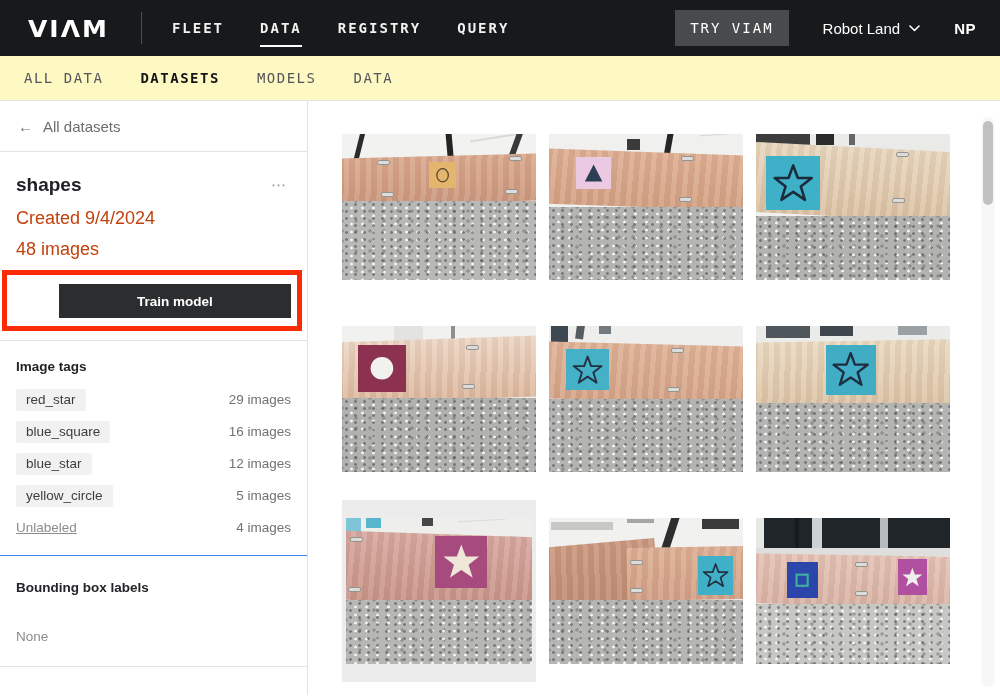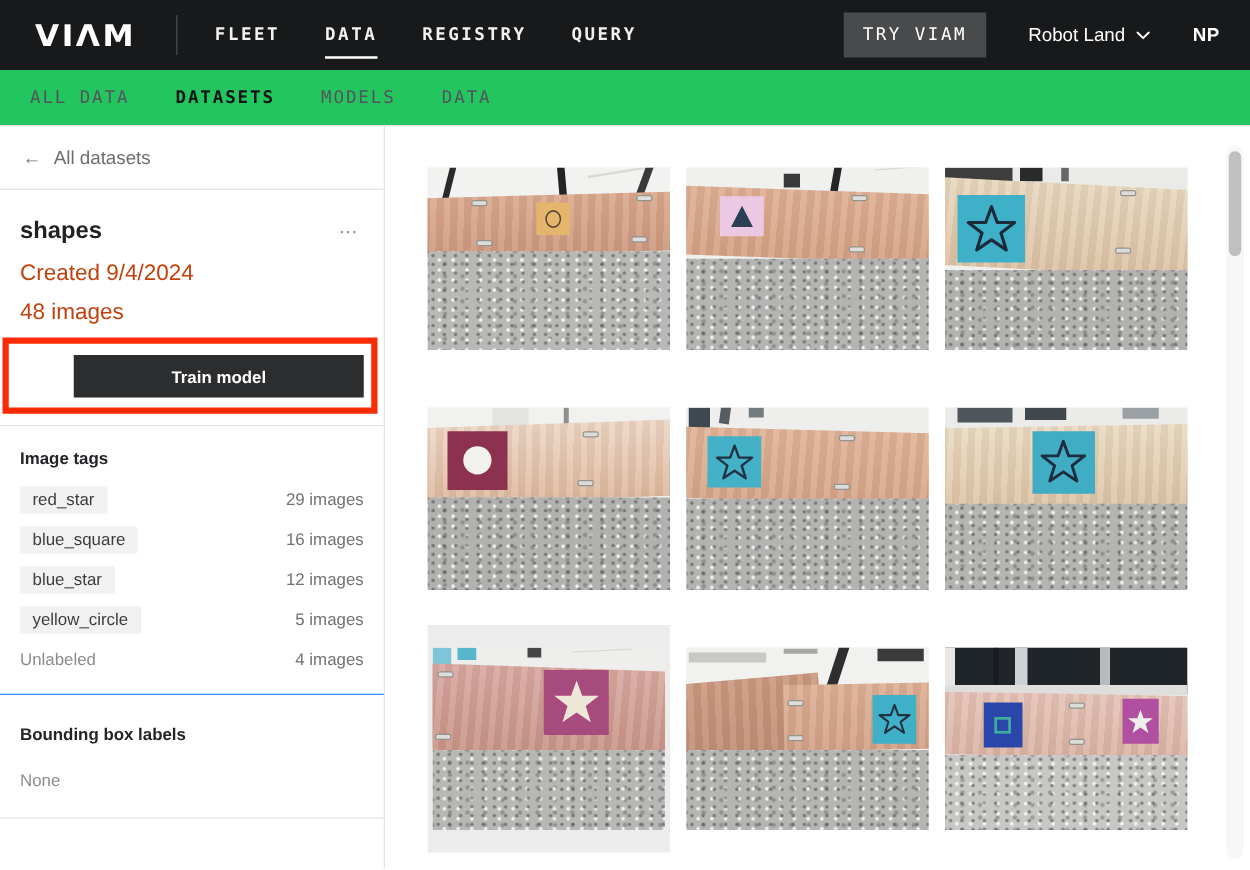--- a/index.html
+++ b/index.html
@@ -12,21 +12,21 @@
   .logo { color:#fff; font-family:"DejaVu Sans",sans-serif; font-weight:900; font-size:25px; letter-spacing:2px; transform:scaleY(.95); cursor:pointer; }
   .nav-divider { width:1px; height:32px; background:#4b4d50; margin:0 30px 0 32px; }
   .mainnav { display:flex; gap:36px; align-items:center; }
   .navitem { font-family:"DejaVu Sans Mono",monospace; font-size:14px; letter-spacing:2px; color:#f1f1f1; font-weight:700; position:relative; cursor:pointer; text-decoration:none; }
   .navitem.active::after { content:""; position:absolute; left:0; right:0; bottom:-11px; height:2px; background:#fff; }
   .tryviam { margin-left:auto; background:#484a4c; color:#fff; border:none; font-family:"DejaVu Sans Mono",monospace; font-size:14px; letter-spacing:2px; padding:10px 15px; cursor:pointer; }
   .org { display:flex; align-items:center; gap:9px; color:#fff; font-size:15px; font-weight:500; margin-left:34px; cursor:pointer; }
   .avatar { color:#fff; font-size:15px; font-weight:700; margin-left:34px; letter-spacing:.5px; cursor:pointer; }
 
   
-  .tabs { height:45px; background:#22c55e; border-bottom:1px solid #e3e3e4; display:flex; align-items:center; gap:37px; padding-left:24px; }
+  .tabs { height:45px; background:#fef9c3; border-bottom:1px solid #e3e3e4; display:flex; align-items:center; gap:37px; padding-left:24px; }
   .tab { font-family:"DejaVu Sans Mono",monospace; font-size:14px; letter-spacing:1.5px; color:#54555a; cursor:pointer; }
   .tab.active { color:#131416; font-weight:700; }
 
   
   .layout { display:flex; height:594px; }
   .sidebar { width:308px; min-width:308px; border-right:1px solid #e3e3e4; background:#fff; }
   .back-section { height:51px; border-bottom:1px solid #e3e3e4; display:flex; align-items:center; padding:0 18px; }
   .back-link { display:flex; align-items:center; gap:10px; color:#6c6d70; font-size:15px; cursor:pointer; text-decoration:none; }
   .ds { padding:22px 16px; border-bottom:1px solid #e3e3e4; }
   .ds-head { display:flex; justify-content:space-between; align-items:center; }
@@ -36,23 +36,23 @@
   .meta + .meta { margin-top:10px; }
   .train-wrap { position:relative; margin-top:24px;padding-left:43px; }
   .train { width:100%; height:34px; background:#2b2d2f; color:#fff; border:none; font-size:13.5px; font-weight:700; font-family:"Liberation Sans",sans-serif; cursor:pointer; }
   .red-box { position:absolute; left:-14px; right:-11px; top:-14px; bottom:-13px; border:5px solid #fb2b05; pointer-events:none; }
   .tags-sec { padding:18px 16px 16px; border-bottom:1px solid #3b82f6; }
   .sec-h { font-size:13.5px; font-weight:700; color:#232427; }
   .tag-row { display:flex; justify-content:space-between; align-items:center; margin-top:9px; min-height:23px; }
   .tag-row.first { margin-top:14px; }
   .pill { background:#f1f1f2; border-radius:2px; padding:3px 10px 4px; font-size:13.5px; color:#3c3d40; cursor:pointer; }
   .tag-count { color:#717276; font-size:13.5px; }
-  .plain-label { color:#8b8c8f; font-size:13.5px; }
+  .plain-label { color:#8b8c8f; font-size:13.5px;text-decoration:underline; }
   .bbox-sec { padding:24px 16px 22px; border-bottom:1px solid #e3e3e4; }
-  .bbox-none { margin-top:22px; color:#8b8c8f; font-size:13.5px; }
+  .bbox-none { margin-top:34px; color:#8b8c8f; font-size:13.5px; }
 
   
   .main { flex:1; position:relative; background:#fff; overflow:hidden; }
   .grid { position:absolute; left:34px; top:33px; display:grid; grid-template-columns:repeat(3,194px); column-gap:13px; row-gap:46px; align-items:start; }
   .tile { width:194px; height:146px; position:relative; cursor:pointer; }
   .tile.letterbox { height:182px; margin-top:-18px; margin-bottom:-18px; background:#ececec; padding:18px 4px; }
   .photo { position:absolute; inset:0; overflow:hidden; background:#f0f0ee; }
   .tile.letterbox .photo { position:relative; inset:auto; width:100%; height:146px; }
   .sky { position:absolute; left:0; top:0; width:100%; z-index:1; overflow:hidden; }
   .blk { position:absolute; }

